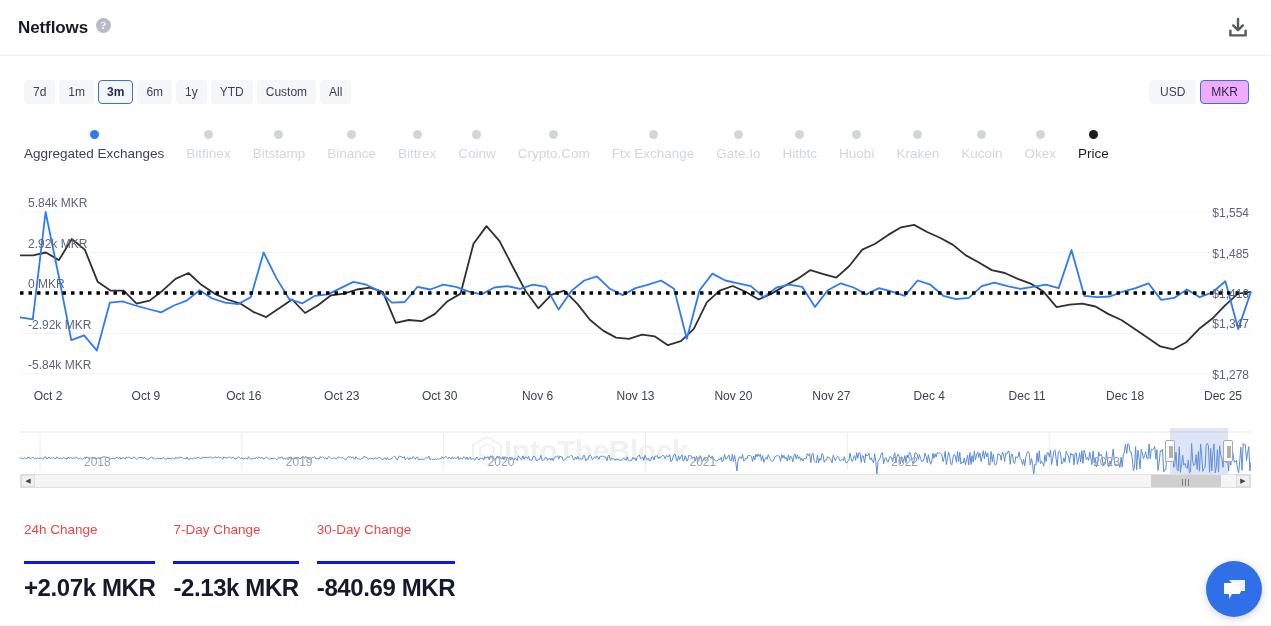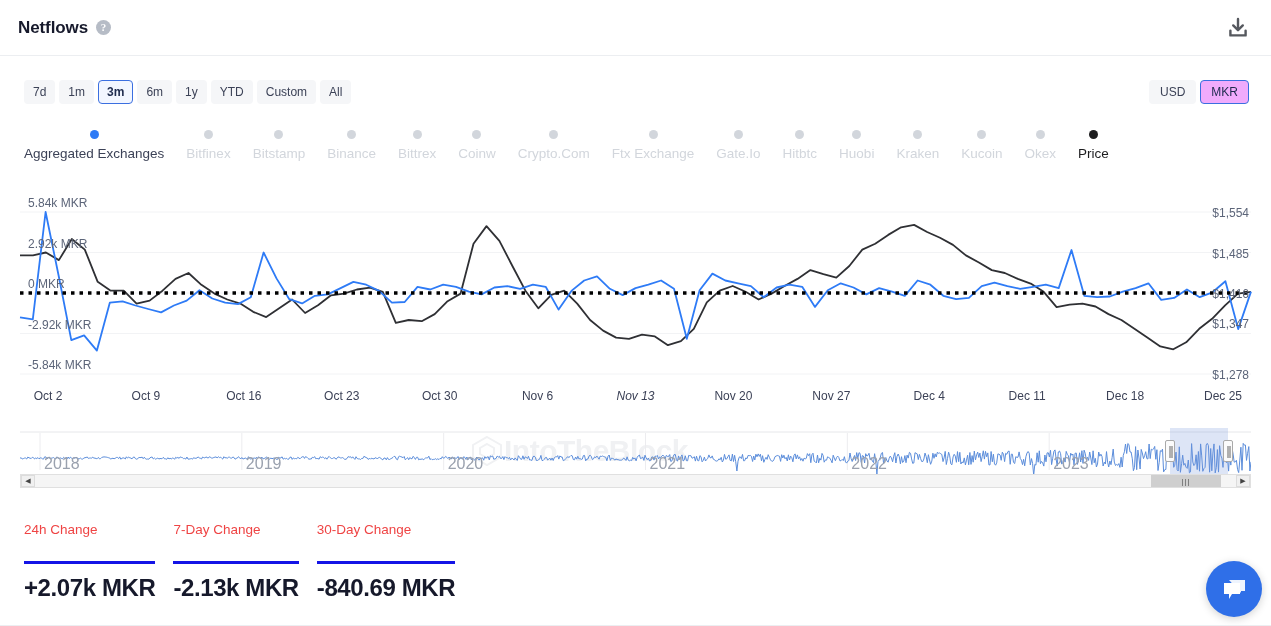--- a/index.html
+++ b/index.html
@@ -10,21 +10,21 @@
     overflow: hidden;
   }
   #root { position: relative; width: 1271px; height: 626px; background:#fff; }
 
   
   .header {
     position: absolute; left:0; top:0; width:1271px; height:56px;
     border-bottom: 1px solid #eceef1;
     display:flex; align-items:center;
   }
-  .header-title-wrap { display:flex; align-items:center; margin-left:18px; gap:8px; }
+  .header-title-wrap { display:flex; margin-left:18px; gap:8px; }
   .header-title { font-size:17px; font-weight:700; color:#16192b; letter-spacing:-0.1px; }
   .help-icon {
     width:15px; height:15px; border-radius:50%;
     background:#b6bcc6; color:#fff;
     font-size:11px; font-weight:700; line-height:15px; text-align:center;
     font-family:"Liberation Serif", serif;
     cursor:pointer;
   }
   .download-btn {
     position:absolute; right:22px; top:17px;
@@ -82,21 +82,21 @@
   .watermark {
     position:absolute; left:470px; top:258px;
     font-size:30px; font-weight:700; color:#f0f1f3;
     letter-spacing:-0.5px; pointer-events:none;
     display:flex; align-items:center; 
   }
 
   
   .navigator { position:absolute; left:20px; top:428px; width:1231px; height:46px; }
   .nav-year {
-    position:absolute; top:27px; font-size:16px; color:#9aa1ae;
+    position:absolute; top:27px; font-size:12px; color:#9aa1ae;margin-left:40px;
   }
   .nav-sel {
     position:absolute; top:0px; height:46px;
     background:rgba(120,150,220,0.25);
     border-left:0px; cursor:move;
   }
   .nav-handle {
     position:absolute; top:12px; width:10px; height:22px;
     background:#fbfbfb; border:1px solid #a9a9a9; border-radius:2px;
     cursor:ew-resize;
@@ -272,21 +272,21 @@
         <div class="axis-label y-left" style="top: 20px;">5.84k MKR</div>
         <div class="axis-label y-right" style="top: 30px;">$1,554</div>
       </div>
     <div id="xlabels">
         <div class="x-tick" style="left: 48px;">Oct 2</div>
         <div class="x-tick" style="left: 145.917px;">Oct 9</div>
         <div class="x-tick" style="left: 243.833px;">Oct 16</div>
         <div class="x-tick" style="left: 341.75px;">Oct 23</div>
         <div class="x-tick" style="left: 439.667px;">Oct 30</div>
         <div class="x-tick" style="left: 537.583px;">Nov 6</div>
-        <div class="x-tick" style="left: 635.5px; font-style: italic;">Nov 13</div>
+        <div class="x-tick" style="left: 635.5px;">Nov 13</div>
         <div class="x-tick" style="left: 733.417px;">Nov 20</div>
         <div class="x-tick" style="left: 831.333px;">Nov 27</div>
         <div class="x-tick" style="left: 929.25px;">Dec 4</div>
         <div class="x-tick" style="left: 1027.17px;">Dec 11</div>
         <div class="x-tick" style="left: 1125.08px;">Dec 18</div>
         <div class="x-tick" style="left: 1223px;">Dec 25</div>
       </div>
   </div>
 
   <div class="navigator">

